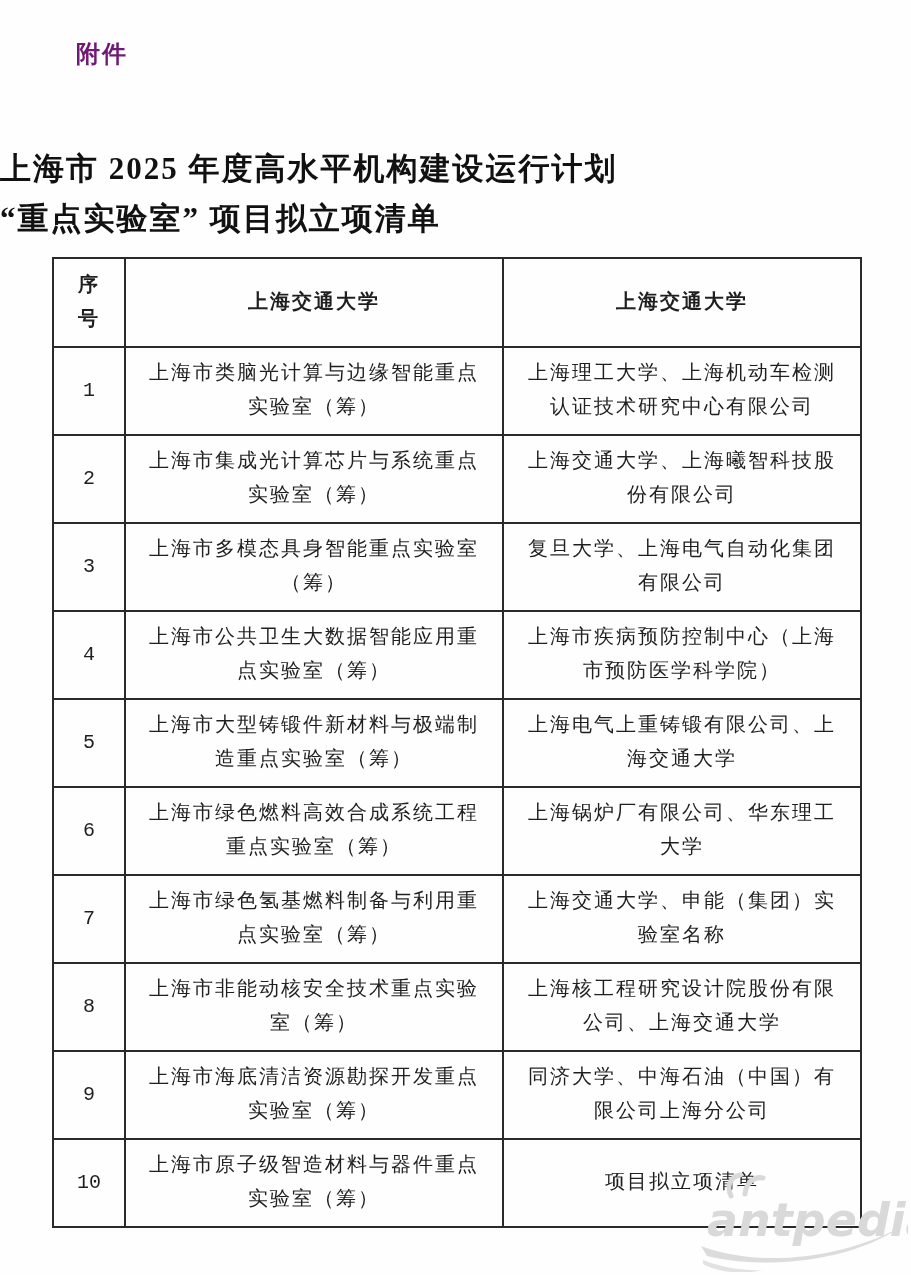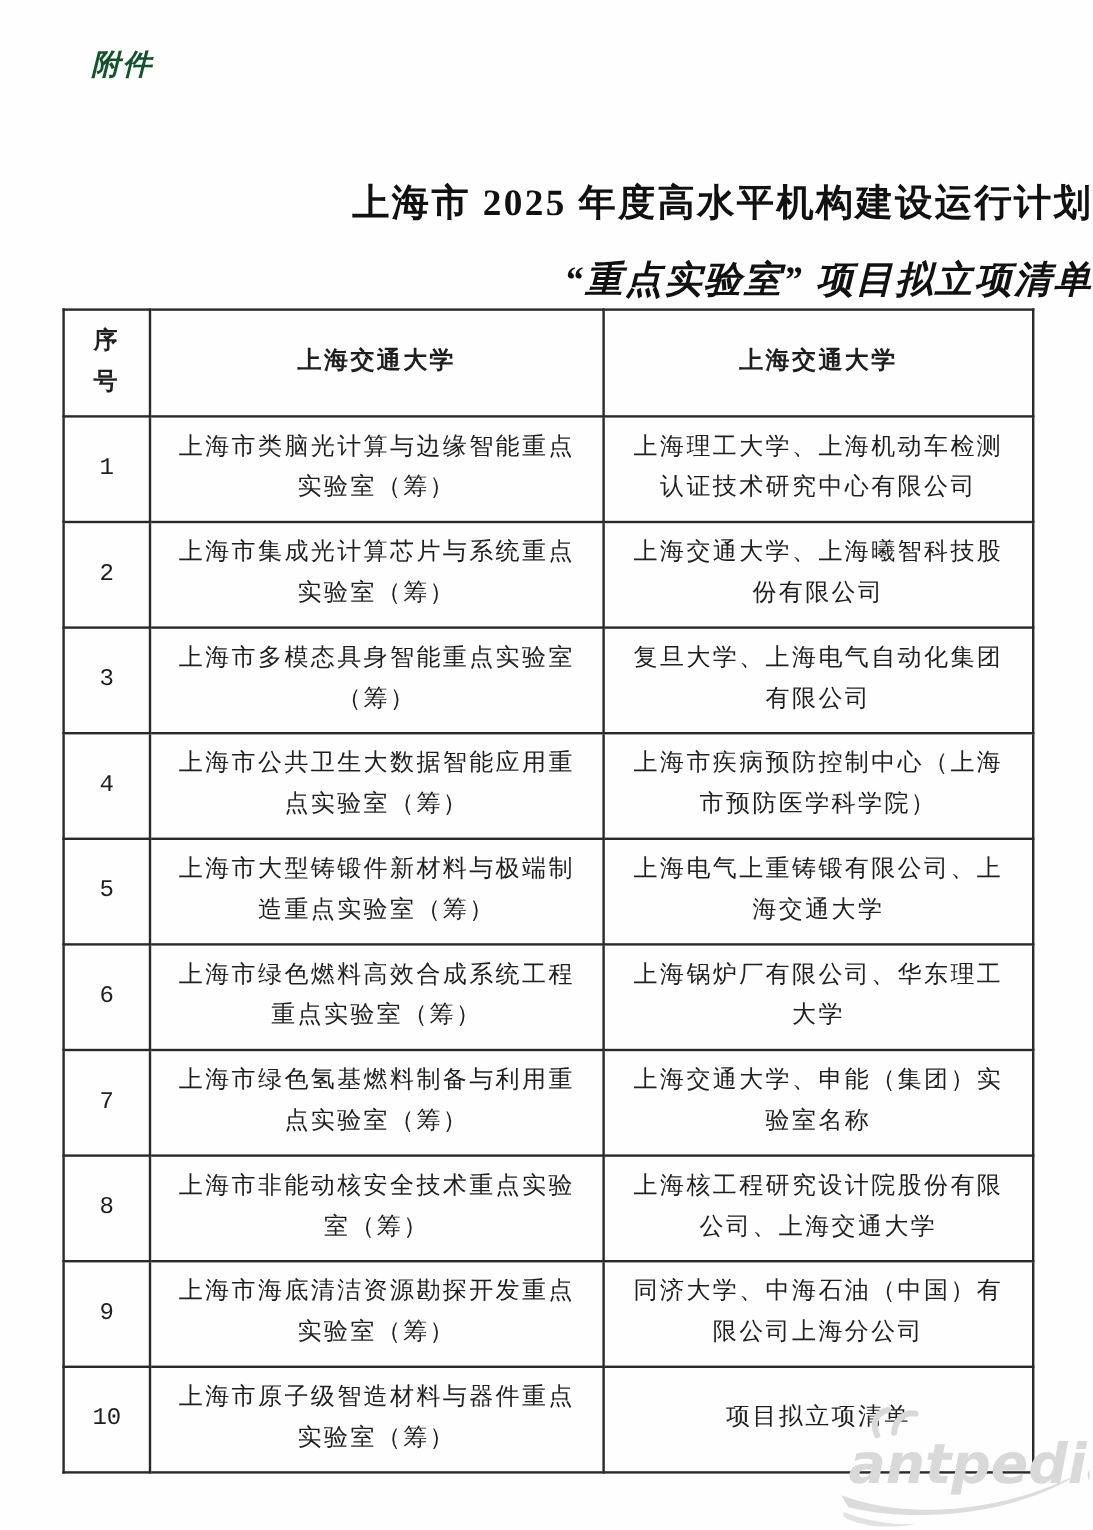--- a/index.html
+++ b/index.html
@@ -18,36 +18,35 @@
     color: #1f1f1f;
   }
   .attachment {
     position: absolute;
     left: 76px;
     top: 38px;
     font-family: "Liberation Sans", "DejaVu Sans", sans-serif;
     font-weight: bold;
     font-size: 24px;
     letter-spacing: 2px;
-    color: #14532d;
-    font-style: italic;
+    color: #701a75;
   }
   .doc-title {
     position: absolute;
     left: 0;
     width: 100%;
-    text-align: right;
+    text-align: left;
     font-weight: bold;
     font-size: 31px;
     letter-spacing: 2px;
     color: #111;
     white-space: nowrap;
   }
   .doc-title.line1 { top: 148px; }
-  .doc-title.line2 { top: 212px; font-style: italic; }
+  .doc-title.line2 { top: 198px; }
 
   table.lab-table {
     position: absolute;
     left: 52px;
     top: 257px;
     width: 808px;
     border-collapse: collapse;
     table-layout: fixed;
     background: transparent;
     font-family: Liberation Mono, monospace;

